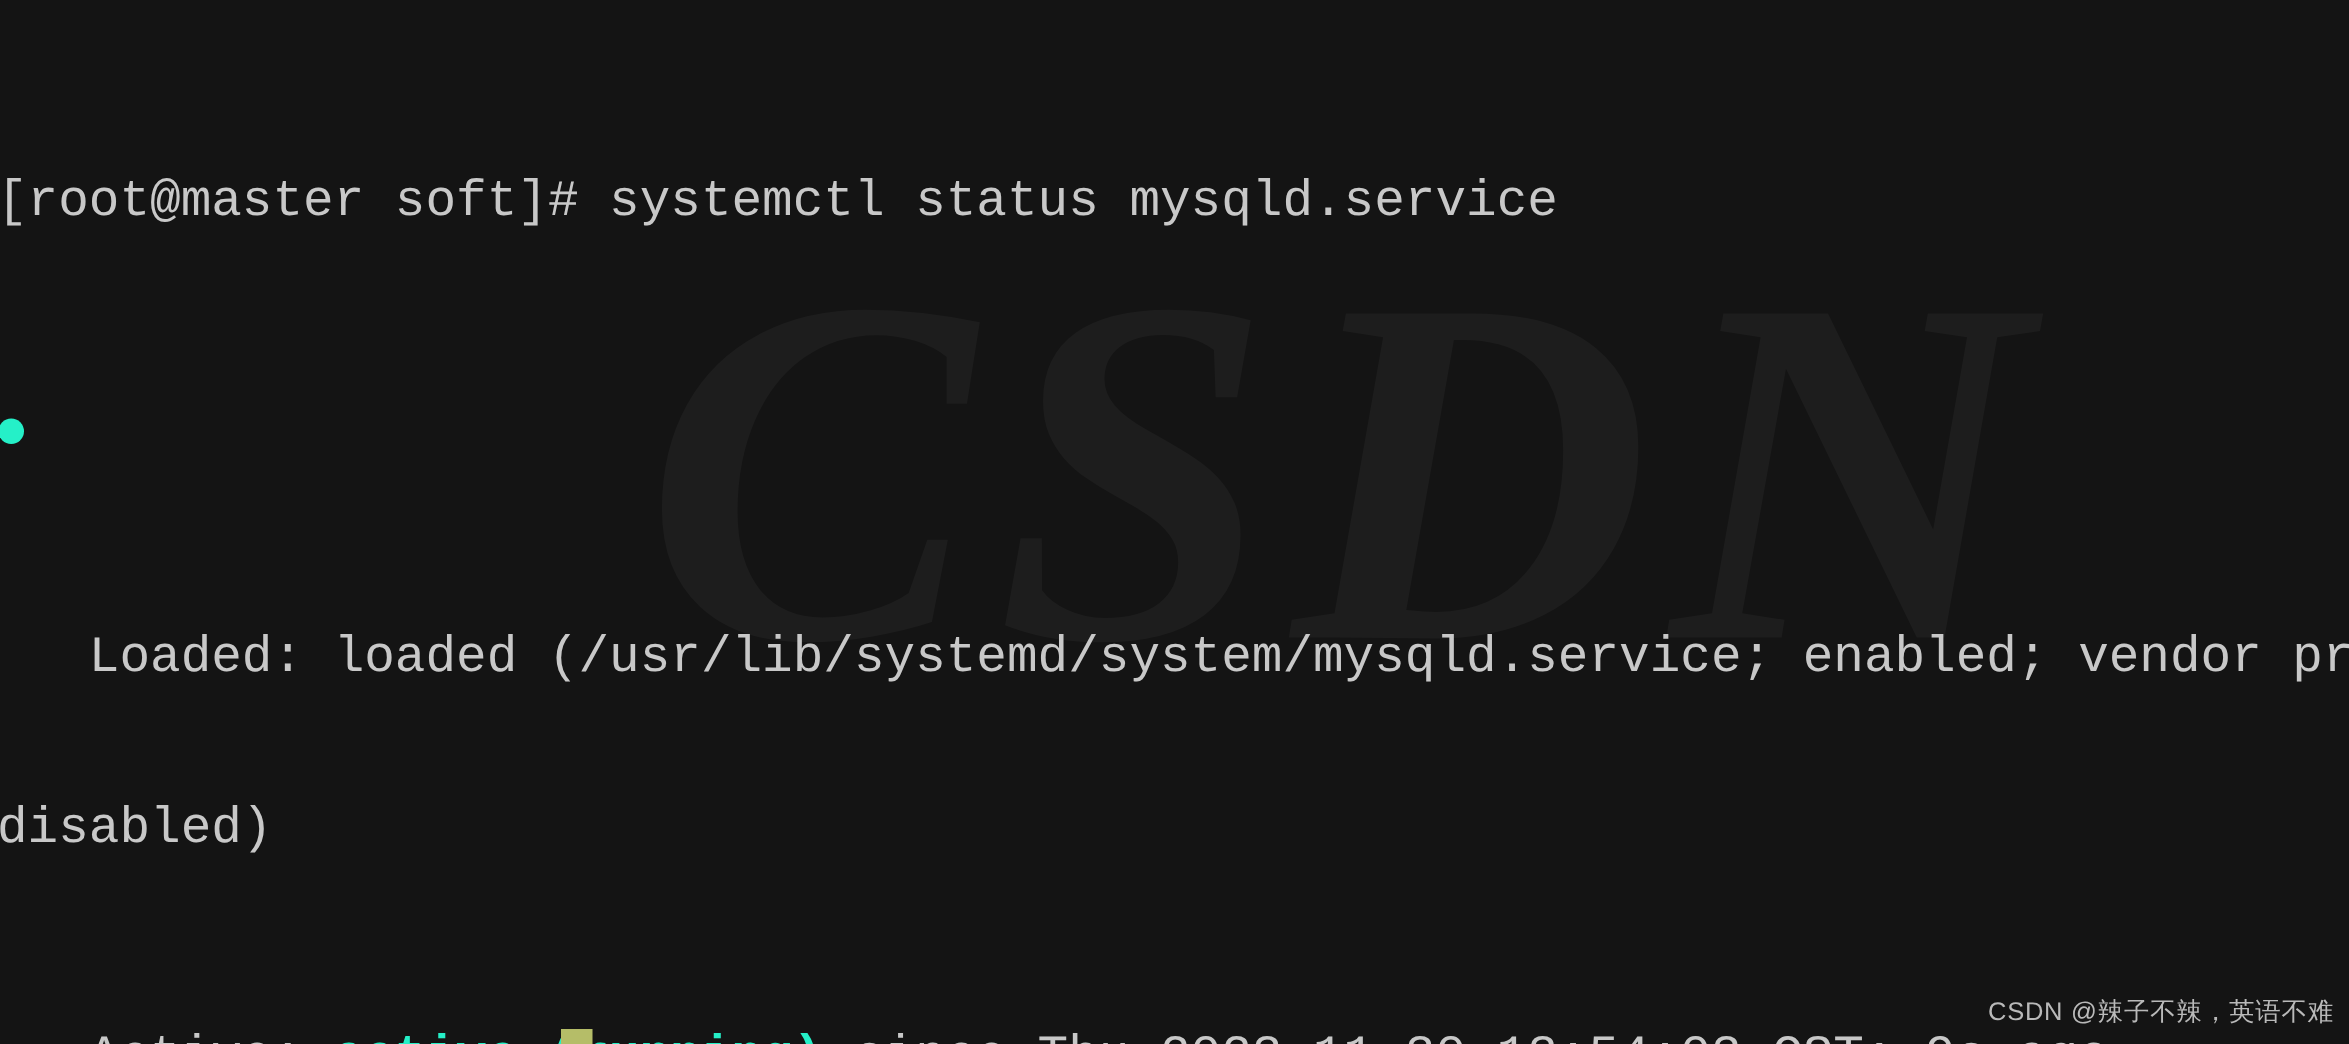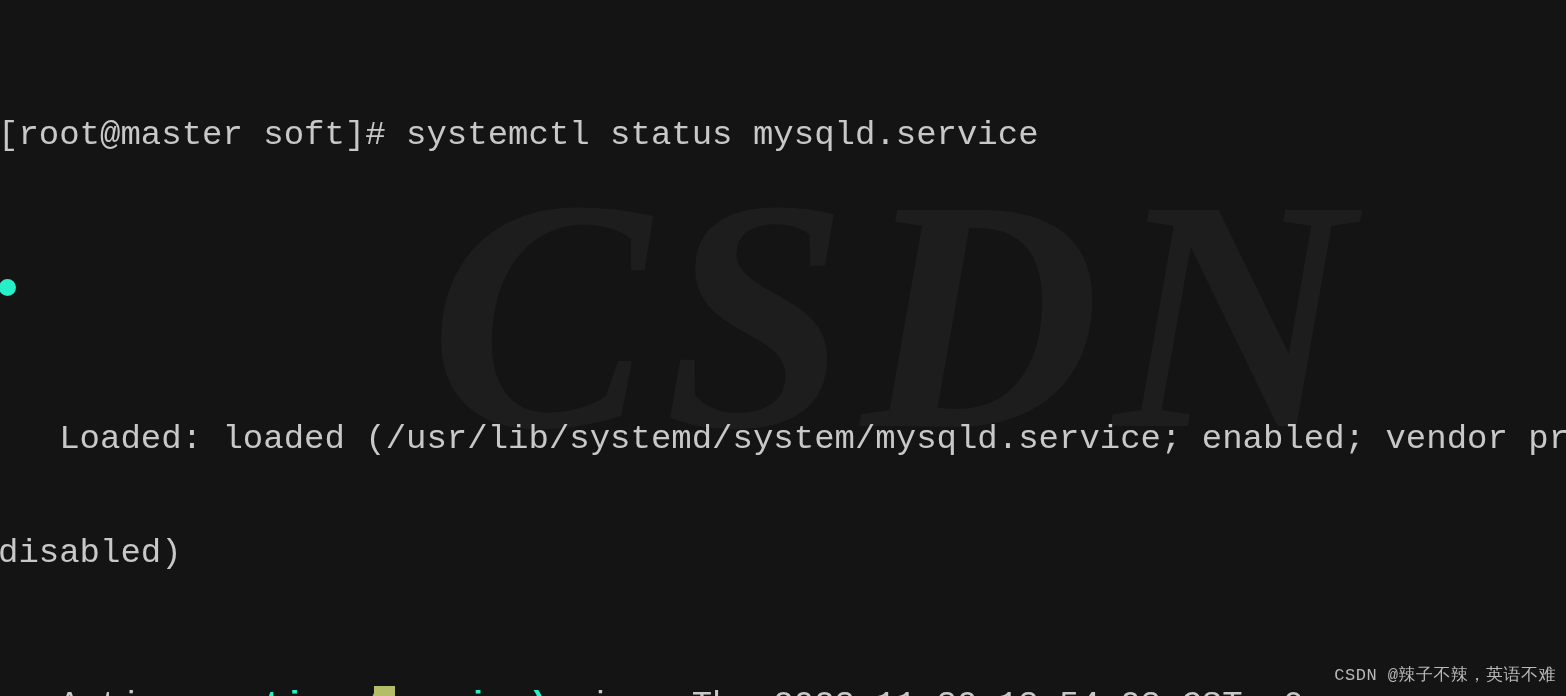--- a/index.html
+++ b/index.html
@@ -97,21 +97,21 @@
     background: #b5bd68;
     z-index: 2;
   }
 
   
   #csdn-credit {
     position: absolute;
     right: 10px;
     bottom: 10px;
     z-index: 3;
-    font-family: Liberation Mono, monospace;
+    font-family: Liberation Sans, sans-serif;
     font-size: 17px;
     color: #b9b9b9;
     letter-spacing: 0.5px;
     white-space: nowrap;
   }
 </style>
 </head>
 <body>
 
 <div id="watermark">

